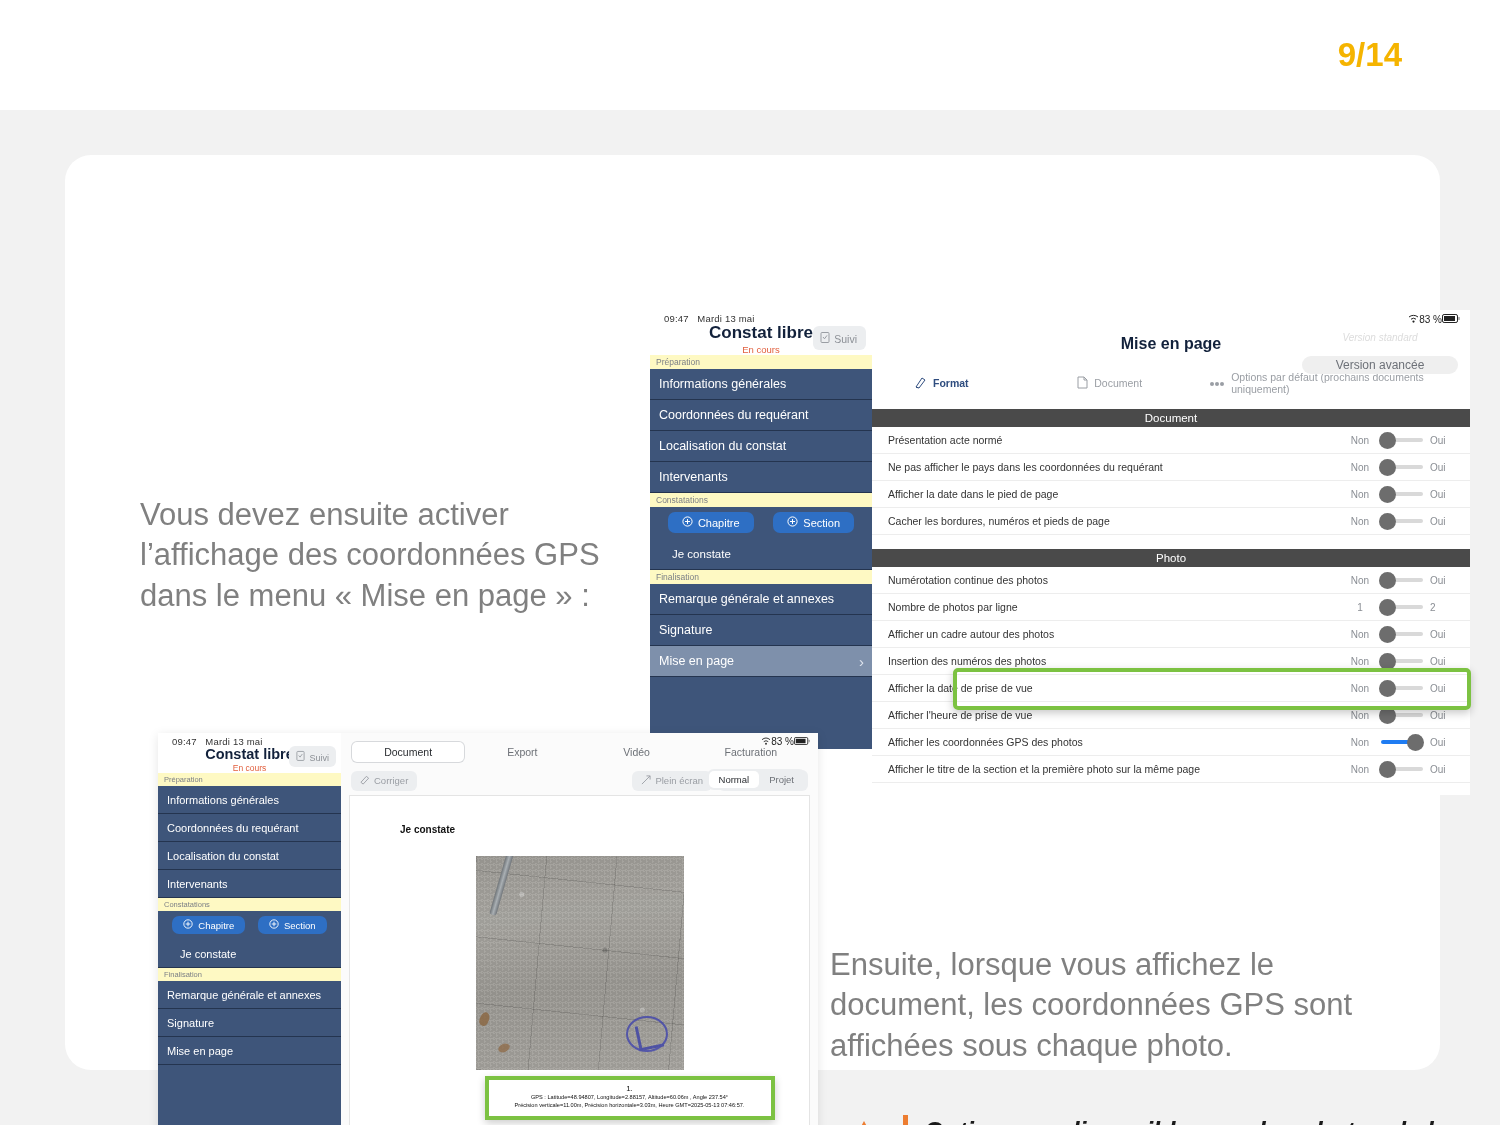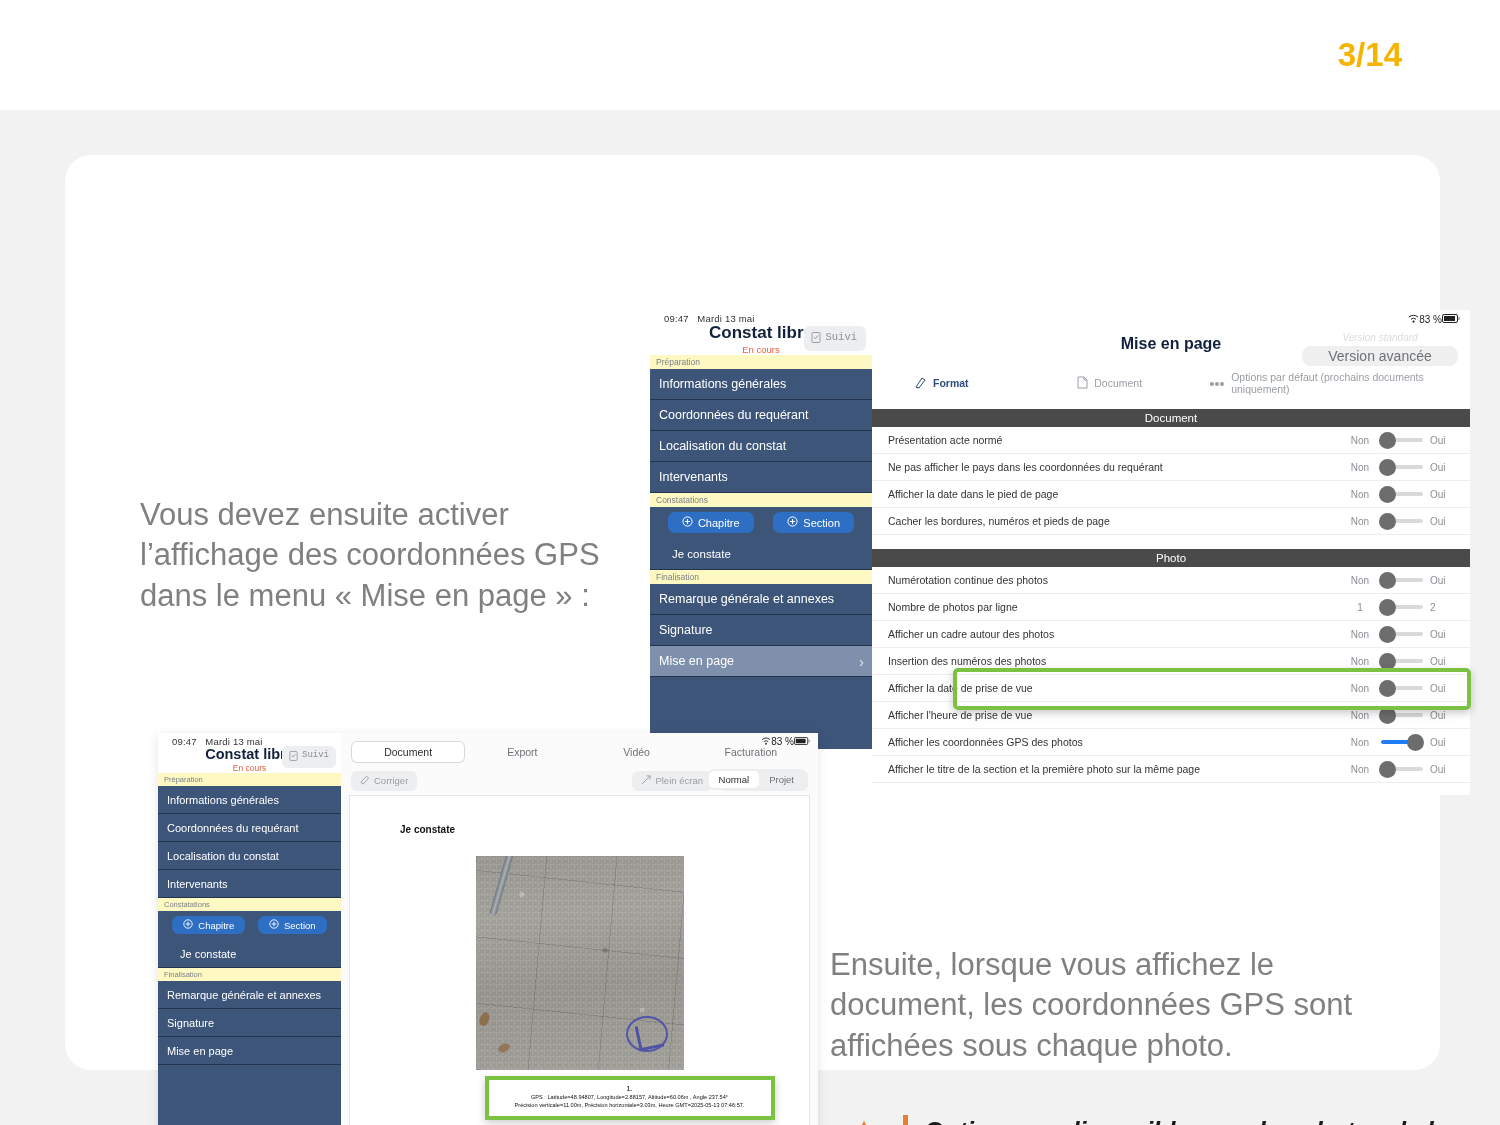--- a/index.html
+++ b/index.html
@@ -52,21 +52,21 @@
     background: #ffffff;
   }
   .shotA-left {
     position: absolute; left: 0; top: 0; width: 222px; height: 485px; background: #ffffff;
   }
   .statusline { font-size: 9.5px; color: #333; padding: 3px 0 0 14px; letter-spacing: .2px; }
   .doc-title { text-align: center; font-size: 17px; font-weight: bold; color: #12213b; margin-top: -1px; }
   .doc-sub { text-align: center; font-size: 9.5px; color: #e2603f; margin-top: 1px; }
   .suivi-btn {
     position: absolute; right: 6px; top: 16px; background: #eceef0; border-radius: 6px;
-    padding: 5px 9px 5px 7px; font-size: 10.5px; color: #8c9096; display: flex; align-items: flex-start; gap: 4px; font-family: Liberation Mono, monospace;
+    padding: 5px 9px 5px 7px; font-size: 10.5px; color: #8c9096; display: flex; align-items: flex-end; gap: 4px;
   }
   .grp-label { background: #fef9c3; color: #7b7f86; font-size: 8.5px; padding: 2px 6px; }
   .nav-item {
     background: #3e557a; color: #ffffff; font-size: 12.5px;
     height: 31px; display: flex; align-items: center; padding-left: 9px;
     border-bottom: 1.5px solid #24344f;
   }
   .nav-item.sel { background: #7e90ab; }
   .nav-item.center { justify-content: flex-start; padding-left: 22px; font-size: 11.5px; }
   .nav-item .chev { margin-left: auto; margin-right: 8px; font-size: 15px; color: #dfe5ee; }
@@ -76,21 +76,21 @@
     padding: 4px 14px; display: flex; align-items: center; gap: 5px;
   }
 
   .shotA-right {
     position: absolute; left: 222px; top: 0; right: 0; height: 485px; background: #ffffff;
   }
   .mini-status { position: absolute; right: 10px; top: 4px; font-size: 10px; color: #222; display: flex; align-items: center; }
   .mep-title { text-align: center; font-size: 16px; font-weight: bold; color: #12213b; padding-top: 25px; }
   .ver-wrap { position: absolute; right: 12px; top: 22px; width: 156px; text-align: center; }
   .ver-std { font-size: 10px; color: #dcdcdc; font-style: italic; }
-  .ver-adv { font-size: 14px; color: #6d7178; background: #efefef; border-radius: 9px; padding: 2px 0; margin-top: 3px; }
+  .ver-adv { font-size: 12px; color: #6d7178; background: #efefef; border-radius: 9px; padding: 2px 0; margin-top: 13px; }
   .seg-row { display: flex; align-items: center; gap: 8px; padding: 18px 0 0 42px; font-size: 10.5px; }
   .seg-item { display: flex; align-items: center; gap: 6px; color: #9a9ea4; }
   .seg-item.active { color: #2f4d7f; font-weight: 600; }
   .seg-gap1 { width: 98px; } .seg-gap2 { width: 54px; }
 
   .sec-header {
     background: #4a4a4a; color: #fff; font-size: 11.5px; text-align: center;
     padding: 3px 0; margin-top: 14px;
   }
   .opt-row {
@@ -190,21 +190,21 @@
   .gps-num { text-align: center; font-size: 8px; color: #111; }
   .gps-line { text-align: center; font-size: 5.6px; color: #111; line-height: 1.5; white-space: nowrap; }
 
   .ico { display: inline-block; vertical-align: middle; }
 </style>
 </head>
 <body>
 
 <div class="slide-header">
   <div class="slide-title">GEOLOCALISATION &amp; PHOTOS</div>
-  <div class="slide-page">3/14</div>
+  <div class="slide-page">9/14</div>
 </div>
 
 <div class="slide-body">
   <div class="card">
 
     <div class="caption caption-left">Vous devez ensuite activer l’affichage des coordonnées GPS dans le menu « Mise en page » :</div>
 
     <div class="caption caption-right">Ensuite, lorsque vous affichez le document, les coordonnées GPS sont affichées sous chaque photo.</div>
 
     <div class="warn-wrap">

